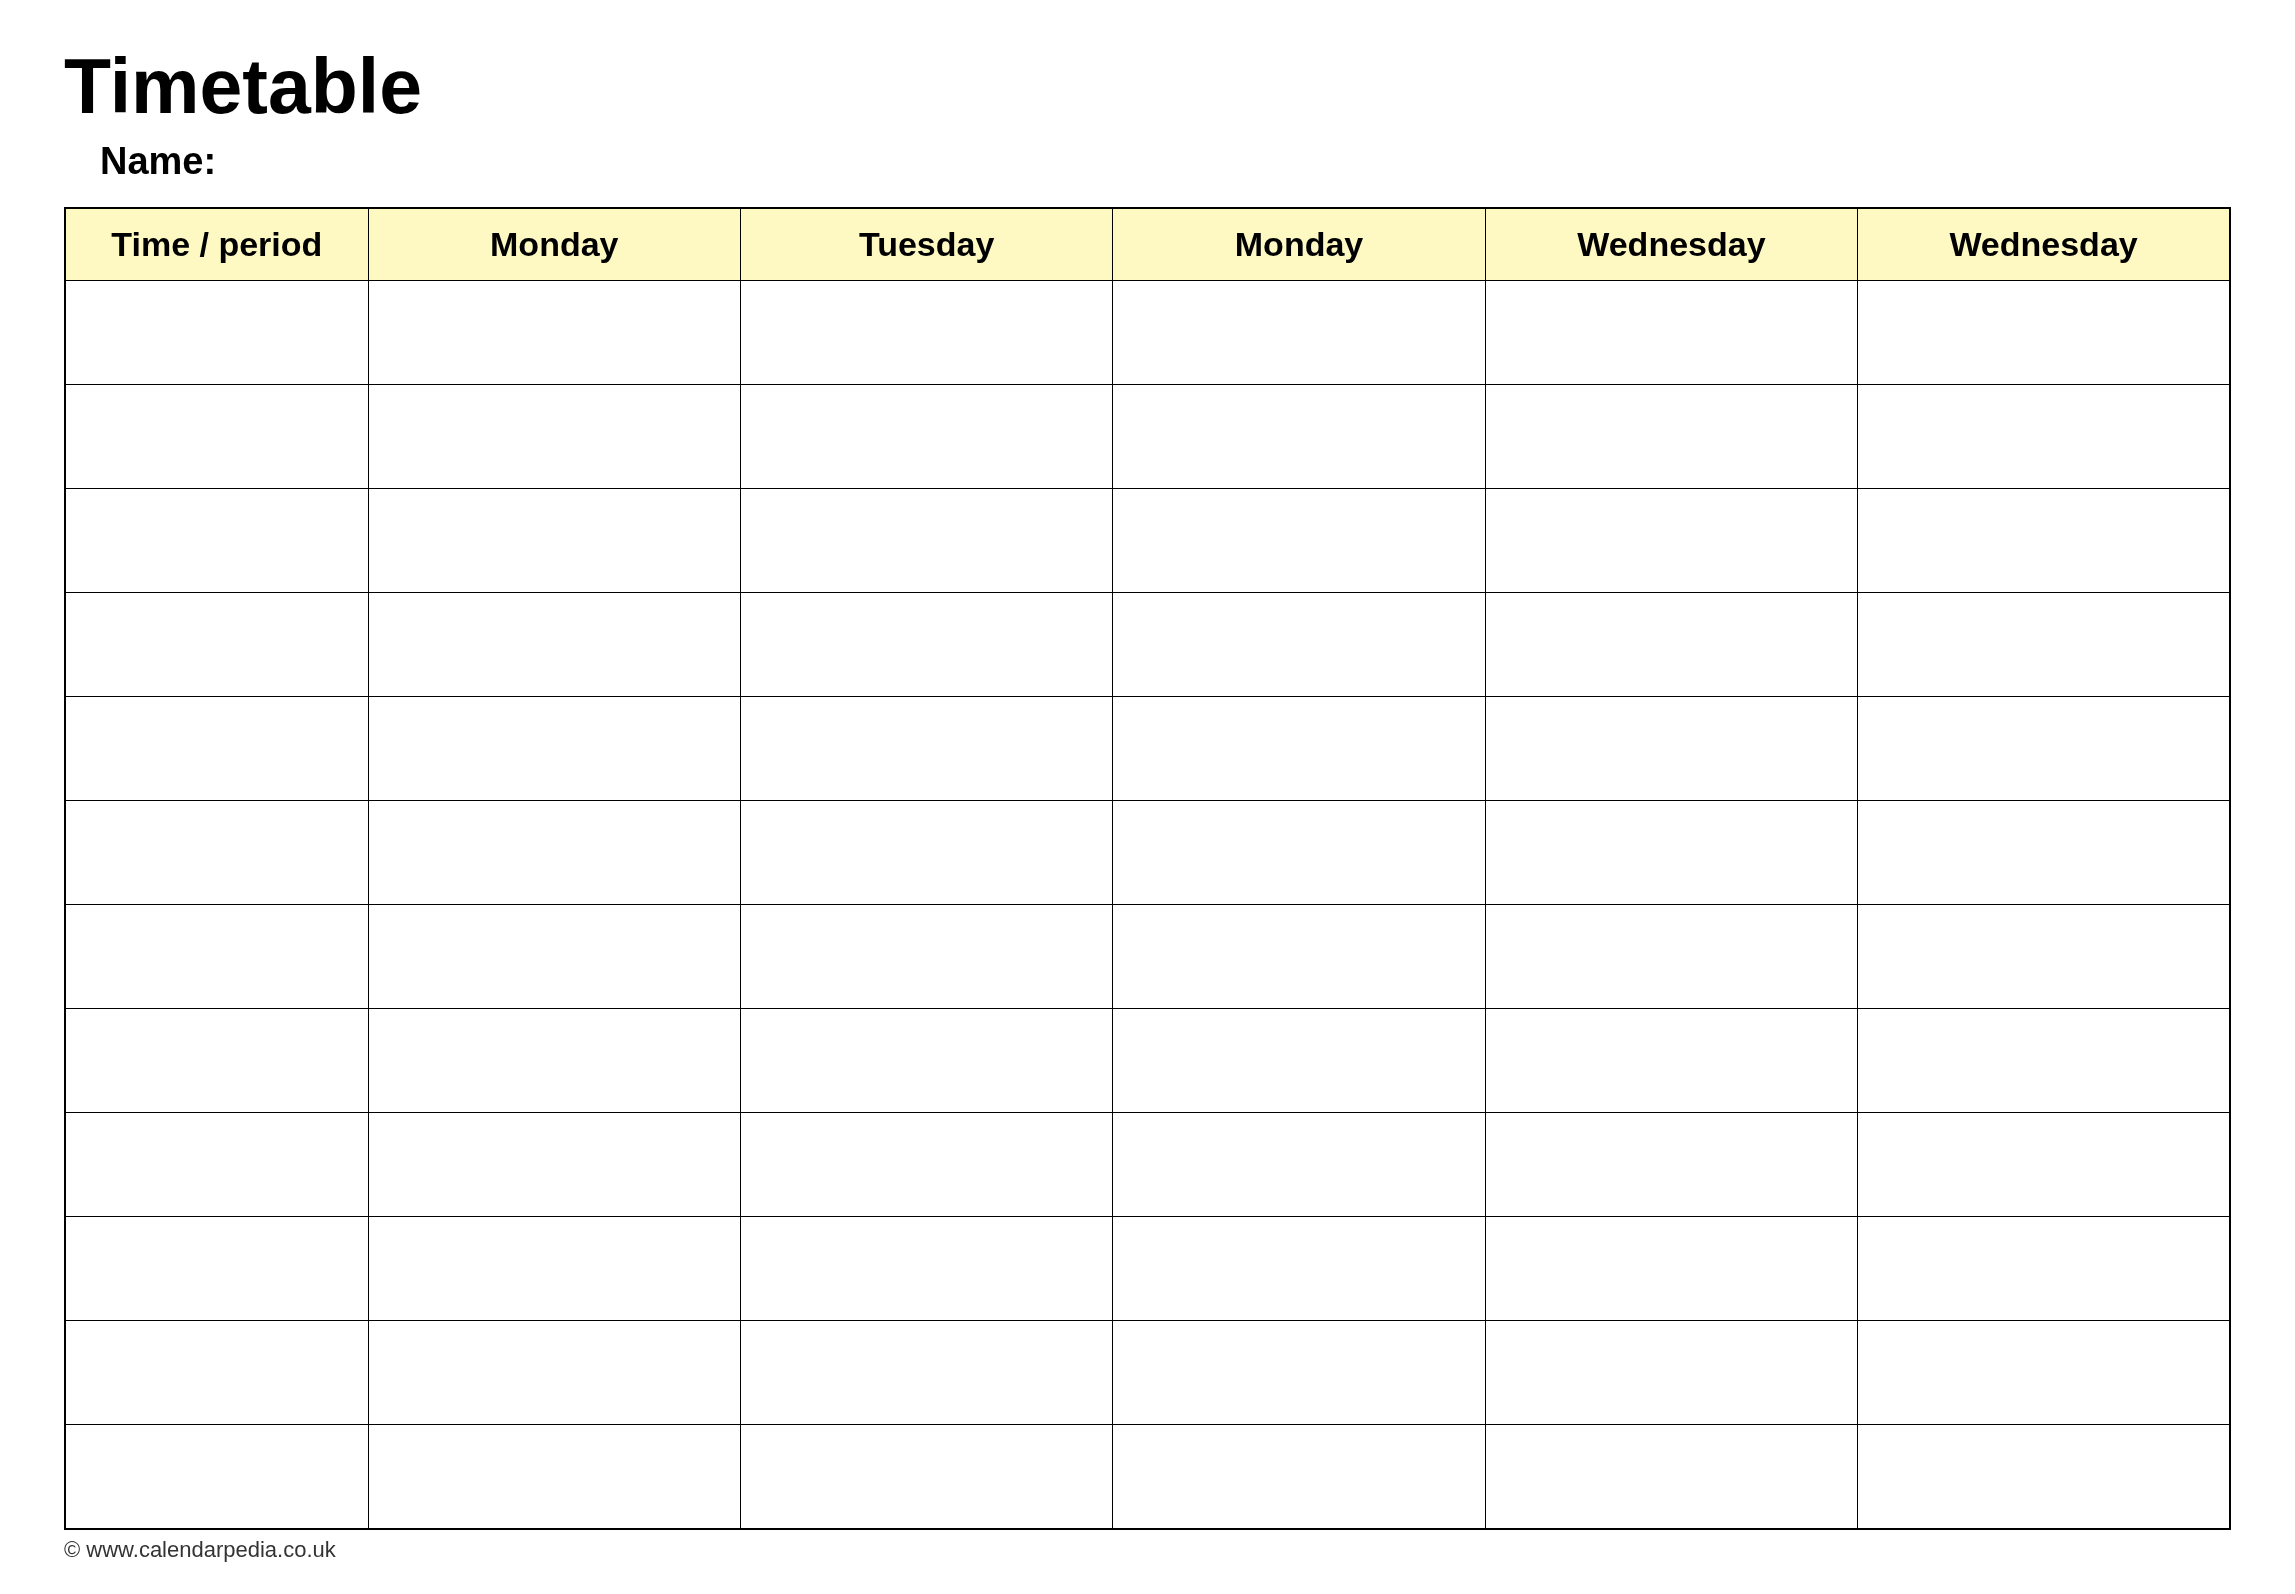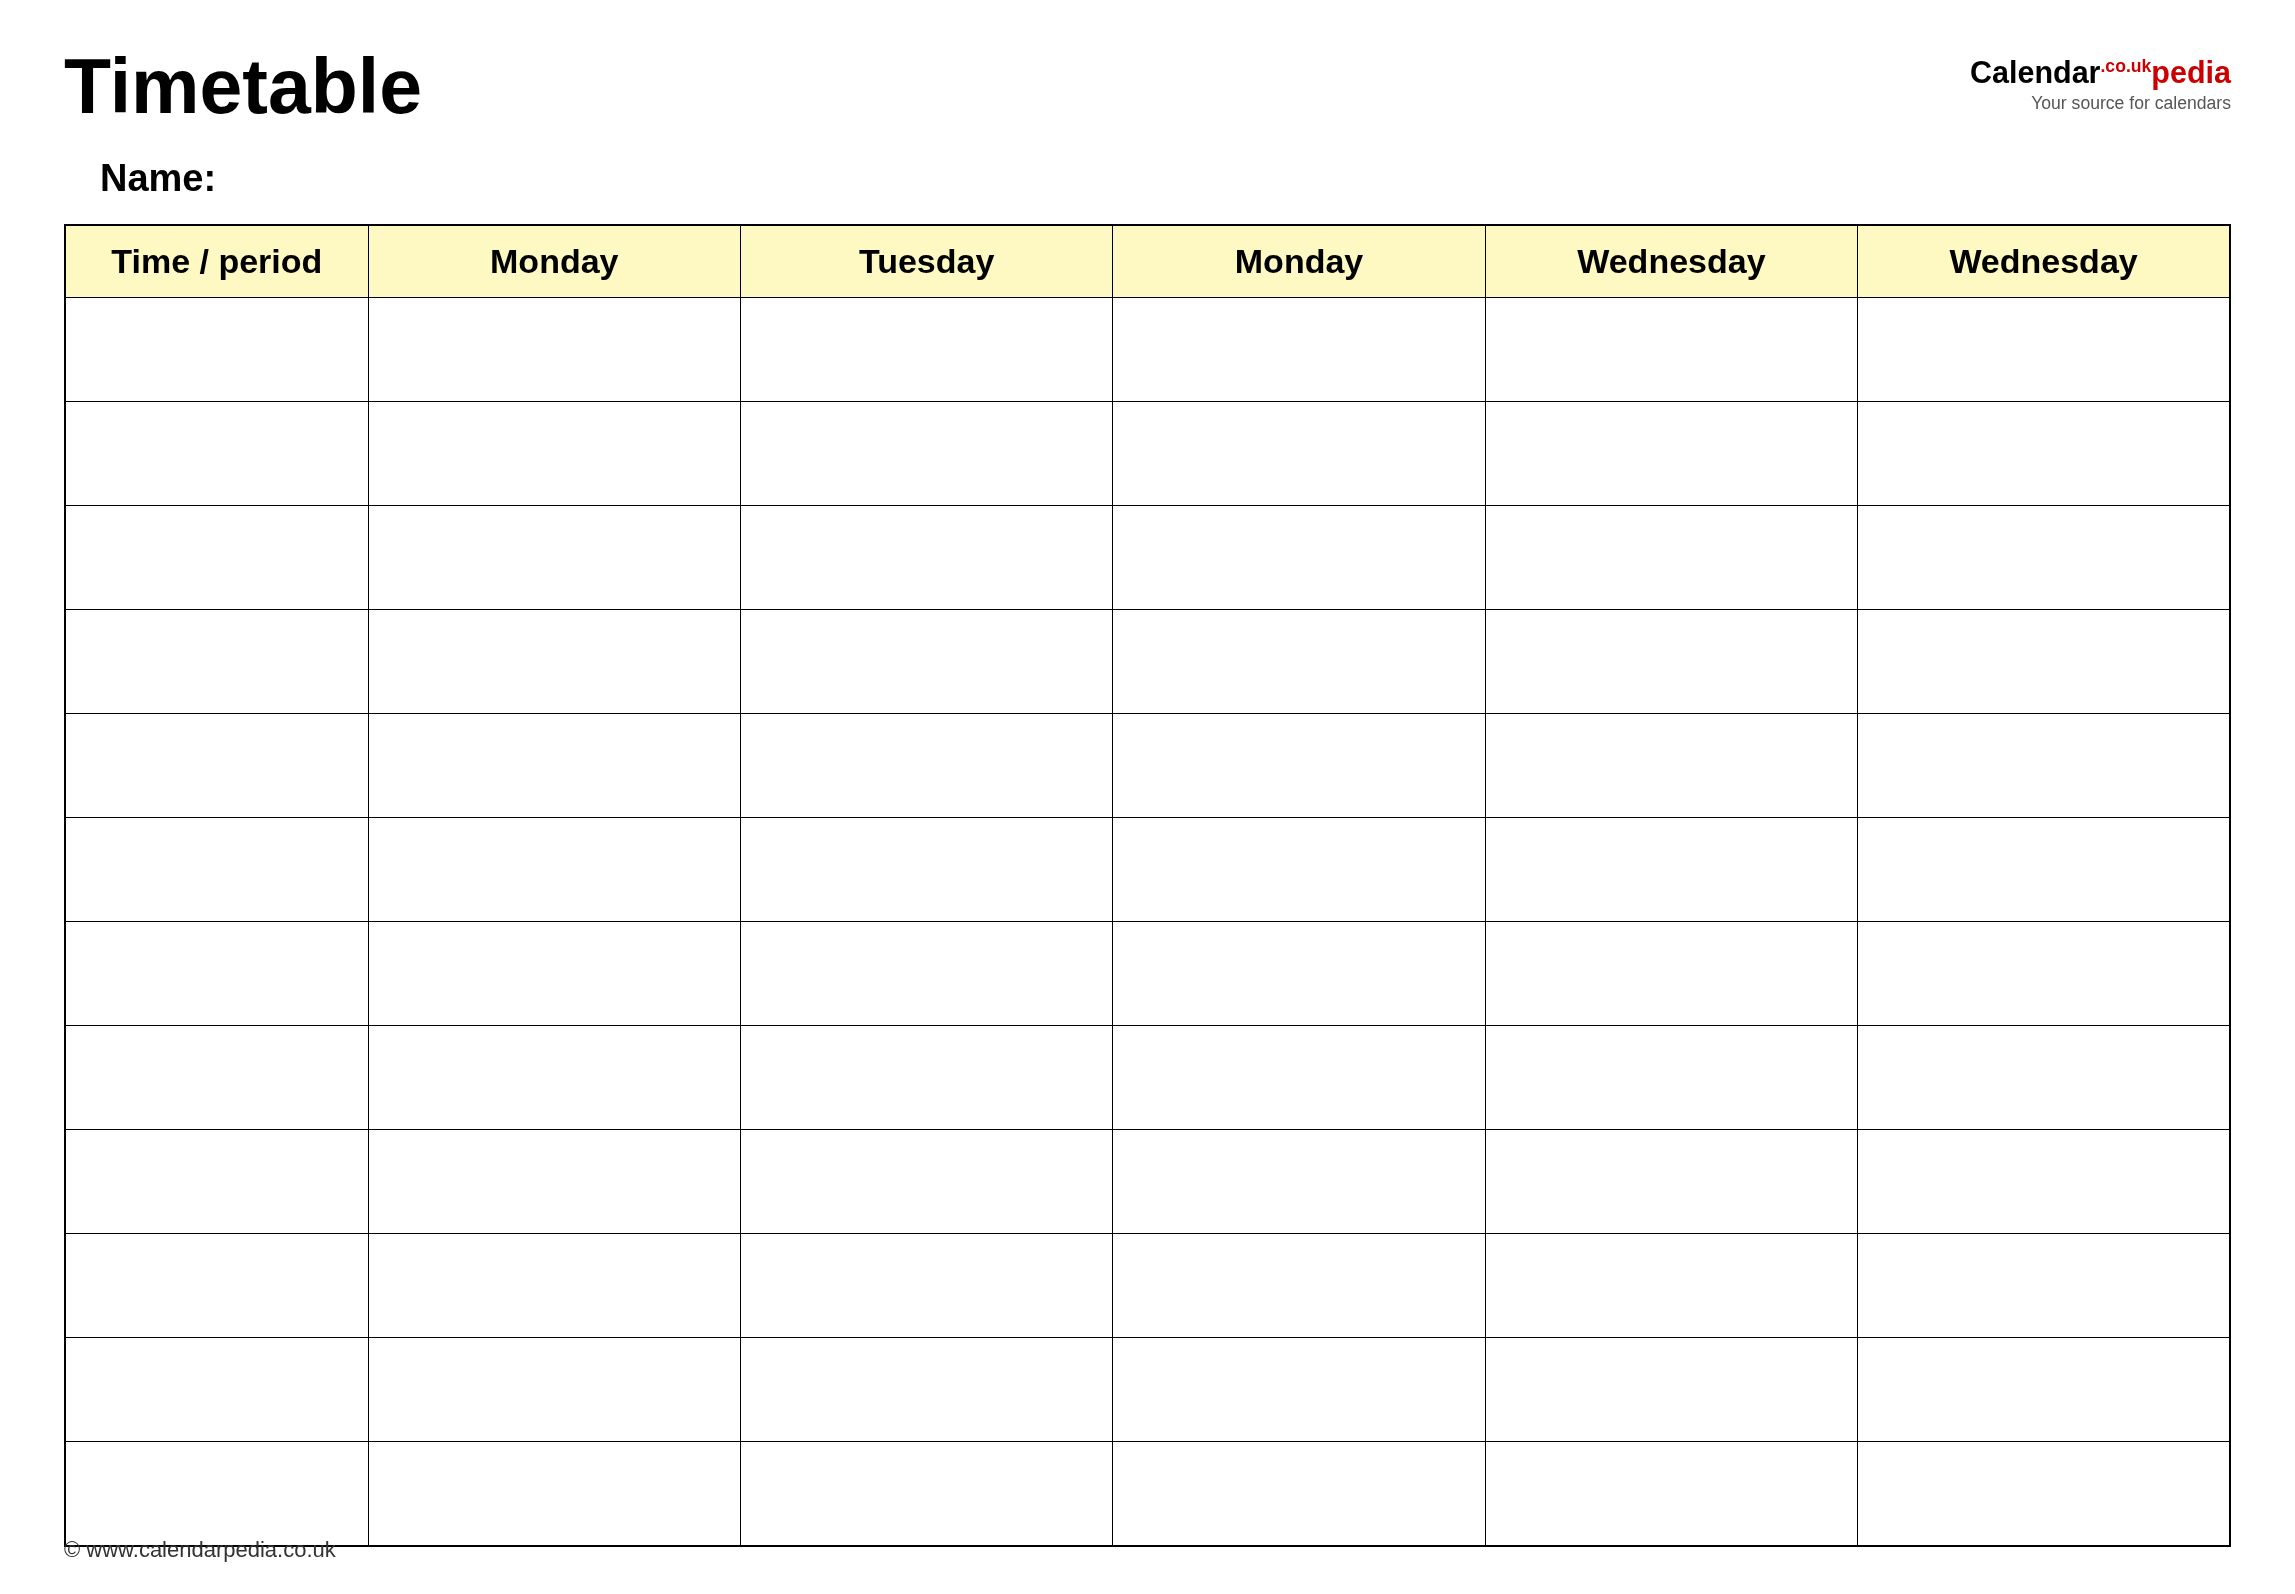--- a/index.html
+++ b/index.html
@@ -13,22 +13,22 @@
       font-family: Arial, Helvetica, sans-serif;
       width: 2295px;
       min-height: 1595px;
       padding: 48px 64px 48px 64px;
       position: relative;
     }
 
     .header-area {
       display: flex;
       justify-content: space-between;
-      align-items: flex-start;
-      margin-bottom: 32px;
+      align-items: flex-end;
+      margin-bottom: 15px;
     }
 
     .page-title {
       font-size: 77px;
       font-weight: 900;
       color: #000000;
       line-height: 1;
     }
 
     .logo-area {
@@ -105,26 +105,20 @@
       left: 64px;
       font-size: 22px;
       color: #333333;
     }
   </style>
 </head>
 <body>
 
 <div class="header-area">
   <h1 class="page-title">Timetable</h1>
-  <div class="logo-area">
-    <div class="logo-text">
-      <span class="calendar">Calendar</span><span style="font-size:17.6px;color:#cc0000;vertical-align:super;font-weight:bold;">.co.uk</span><span class="pedia">pedia</span>
-    </div>
-    <div class="logo-subtitle">Your source for calendars</div>
-  </div>
 </div>
 
 <div class="name-row">
   <span class="name-label">Name:</span>
 </div>
 
 <table class="timetable">
   <thead>
     <tr>
       <th>Time / period</th>

